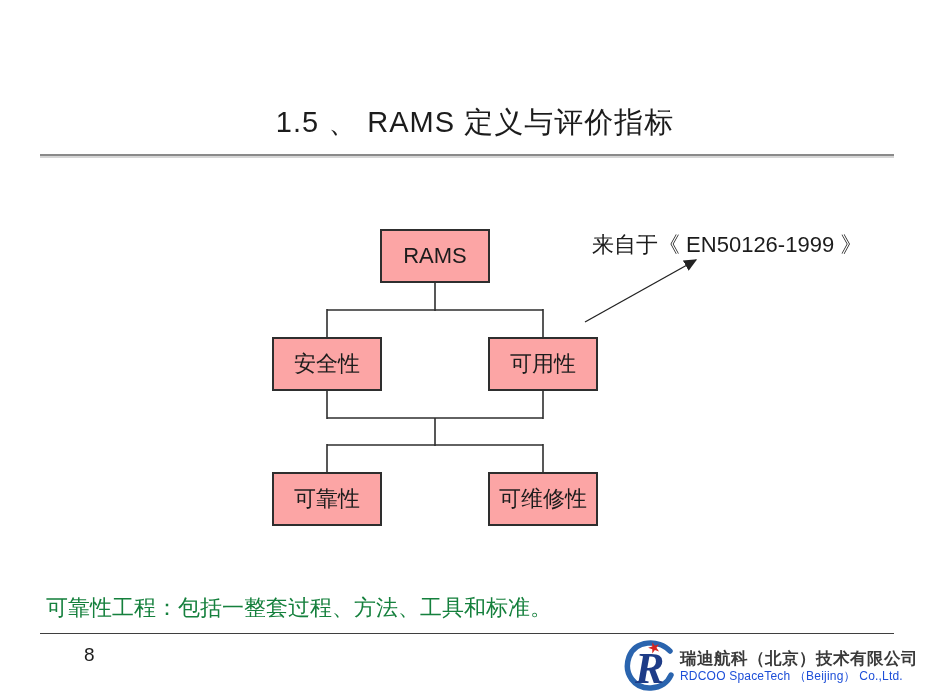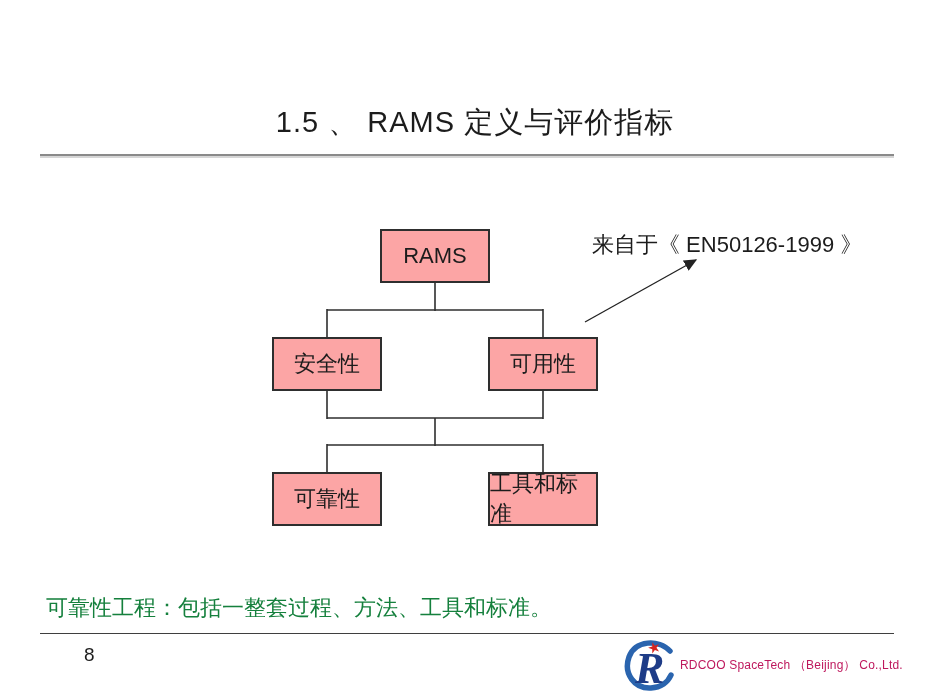--- a/index.html
+++ b/index.html
@@ -114,21 +114,21 @@
   .logo-cn {
     font-size: 16.5px;
     font-weight: bold;
     color: #3a3a3a;
     letter-spacing: 0.5px;
     line-height: 22px;
     white-space: pre;
   }
   .logo-en {
     font-size: 12px;
-    color: #be185d;
+    color: #1d4ed8;
     line-height: 15px;
     letter-spacing: 0.2px;
     white-space: pre;
   }
 </style>
 </head>
 <body>
 
 <div id="slide">
 
@@ -163,35 +163,36 @@
   <div class="node" id="node-safety">
     <span>安全性</span>
   </div>
   <div class="node" id="node-availability">
     <span>可用性</span>
   </div>
   <div class="node" id="node-reliability">
     <span>可靠性</span>
   </div>
   <div class="node" id="node-maintainability">
-    <span>工具和标准</span>
+    <span>可维修性</span>
   </div>
 
   <div class="annotation">来自于《 EN50126-1999 》</div>
 
   <div class="note">可靠性工程：包括一整套过程、方法、工具和标准。</div>
 
   <div class="footer-rule"></div>
 
   <div class="page-number">8</div>
 
   <div class="logo">
     <svg class="logo-mark" viewBox="0 0 54 54">
       <path d="M 47 13 C 36 1 12 2 6 19 C 0 36 12 51 28 50 C 38 49.5 45 44 48 37" fill="none" stroke="#2a64ae" stroke-width="5.5" stroke-linecap="round"></path>
       <text x="12" y="45" font-size="44" font-weight="bold" font-style="italic" font-family="Liberation Serif, DejaVu Serif, serif" fill="#1e3c87">R</text>
       <text x="24" y="15" font-size="15" fill="#d6251f" transform="rotate(-18 30 9)">★</text>
     </svg>
     <div class="logo-text">
+      <div class="logo-cn">瑞迪航科（北京）技术有限公司</div>
       <div class="logo-en">RDCOO SpaceTech （Beijing） Co.,Ltd.</div>
     </div>
   </div>
 
 </div>
 
 </body></html>

